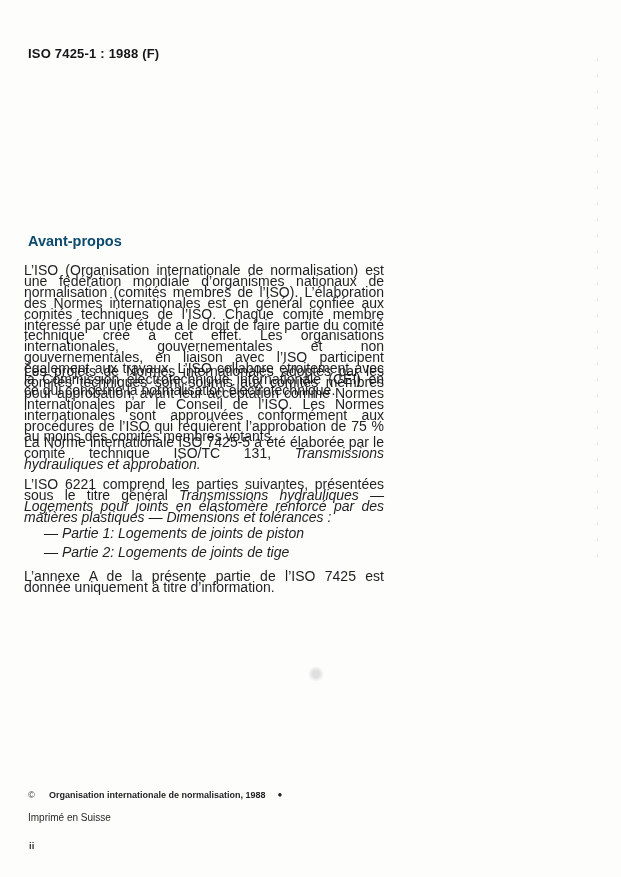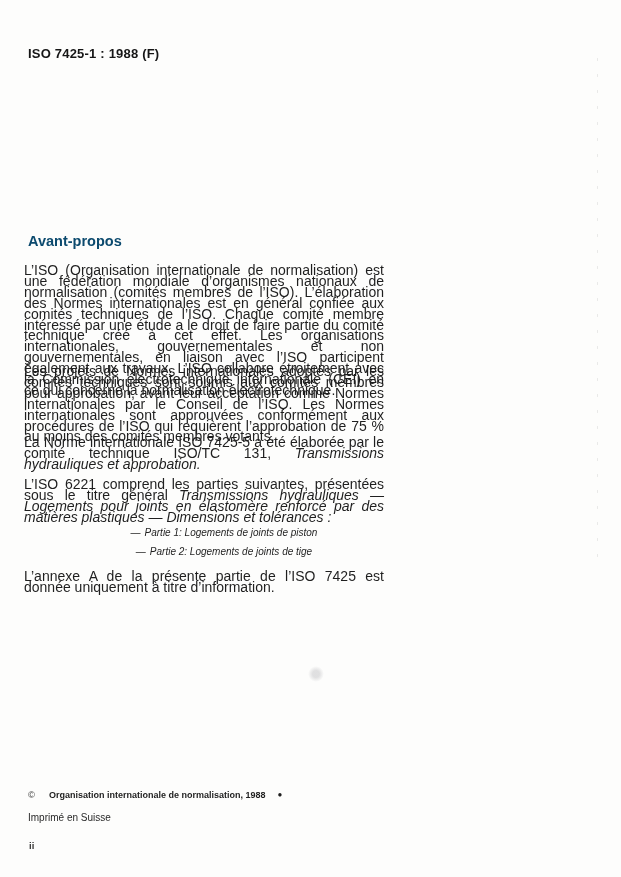--- a/index.html
+++ b/index.html
@@ -45,26 +45,25 @@
     color: #1f1f1f;
   }
   .p1 { top: 265px; }
   .p2 { top: 366px; }
   .p3 { top: 437px; }
   .p4 { top: 479px; }
   .p5 { top: 571px; }
   .italic { font-style: italic; }
   .list-item {
     position: absolute;
-    left: 57px;
+    left: 44px;
     width: 330px;
-    font-size: 10px;
+    font-size: 14px;
     line-height: 10.9px;
     color: #1f1f1f;
-    text-align: center;
   }
   .li1 { top: 528px; }
   .li2 { top: 547px; }
   .list-dash {
     display: inline-block;
     width: 18px;
   }
   .footer-copyright {
     position: absolute;
     top: 789px;

